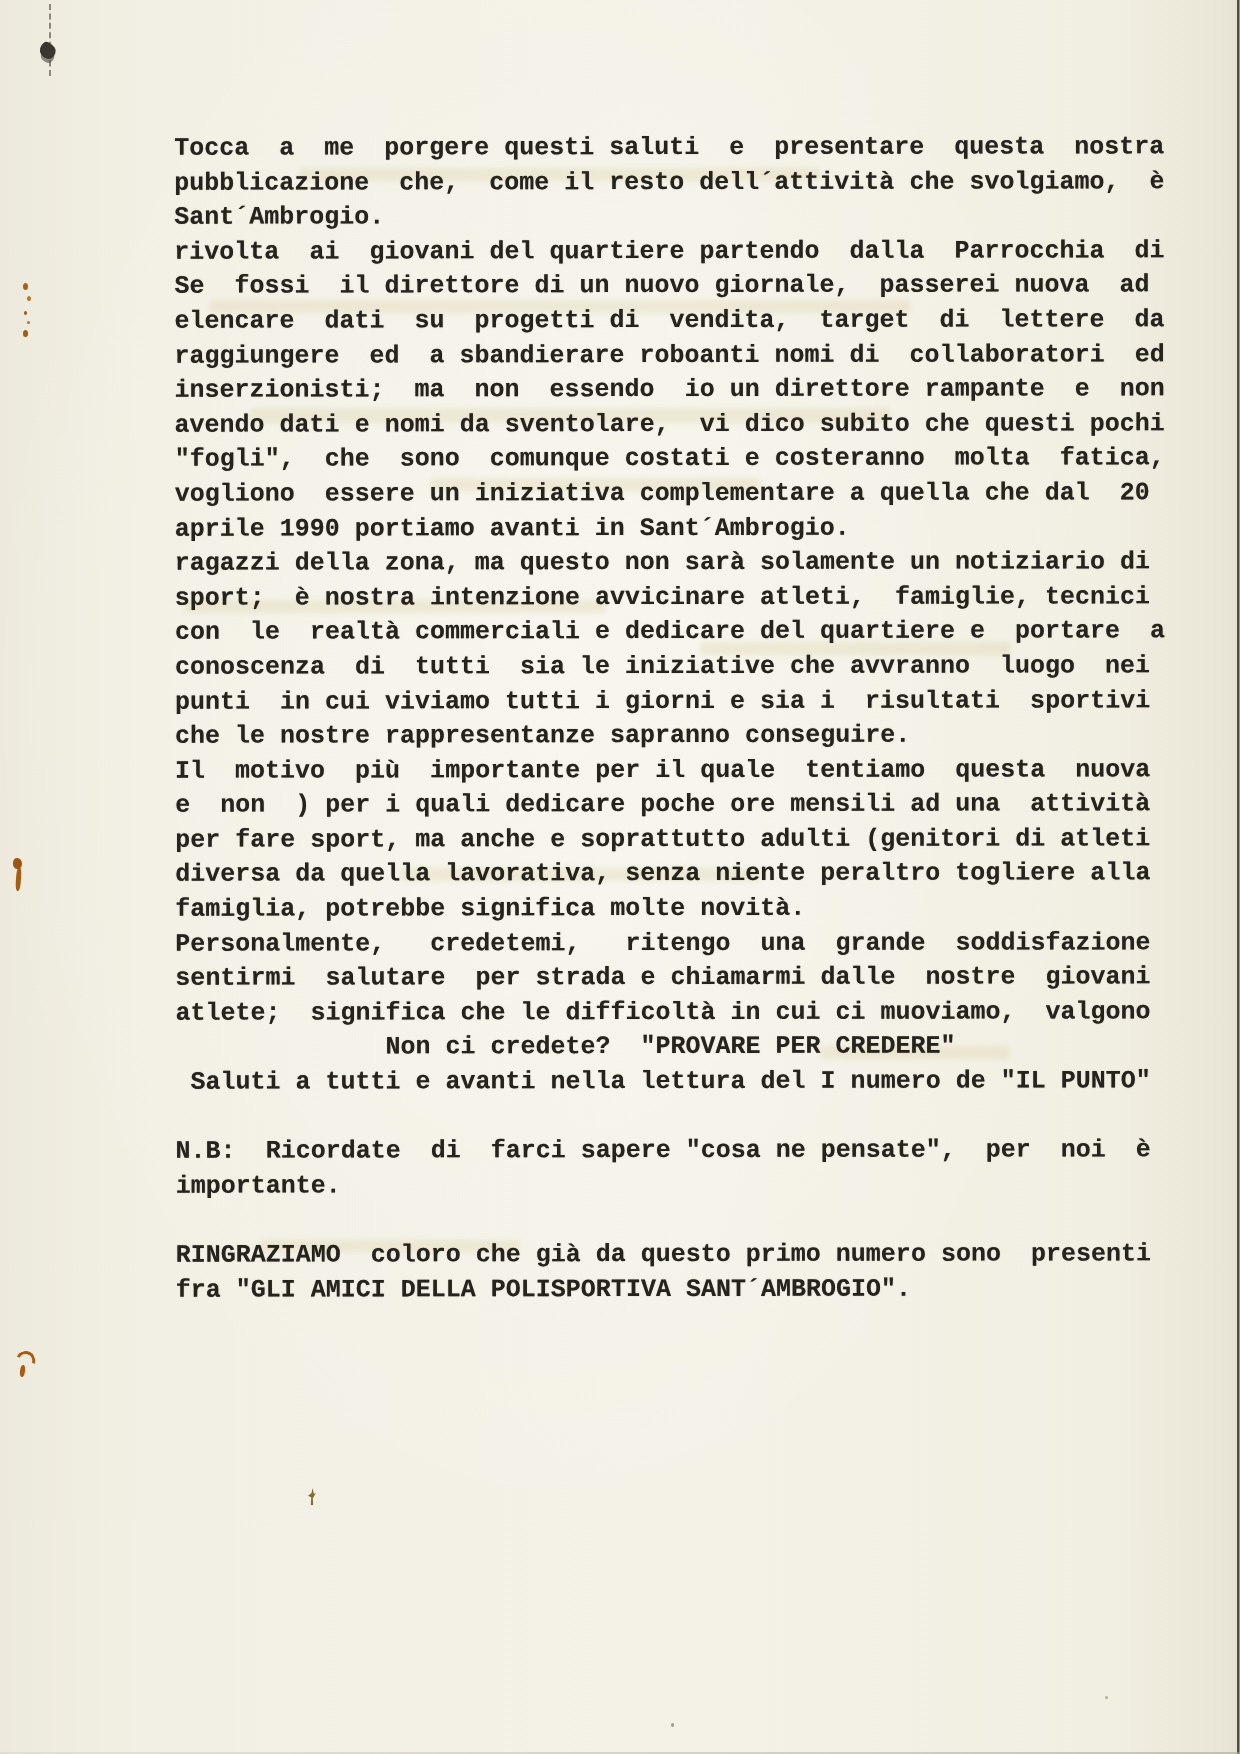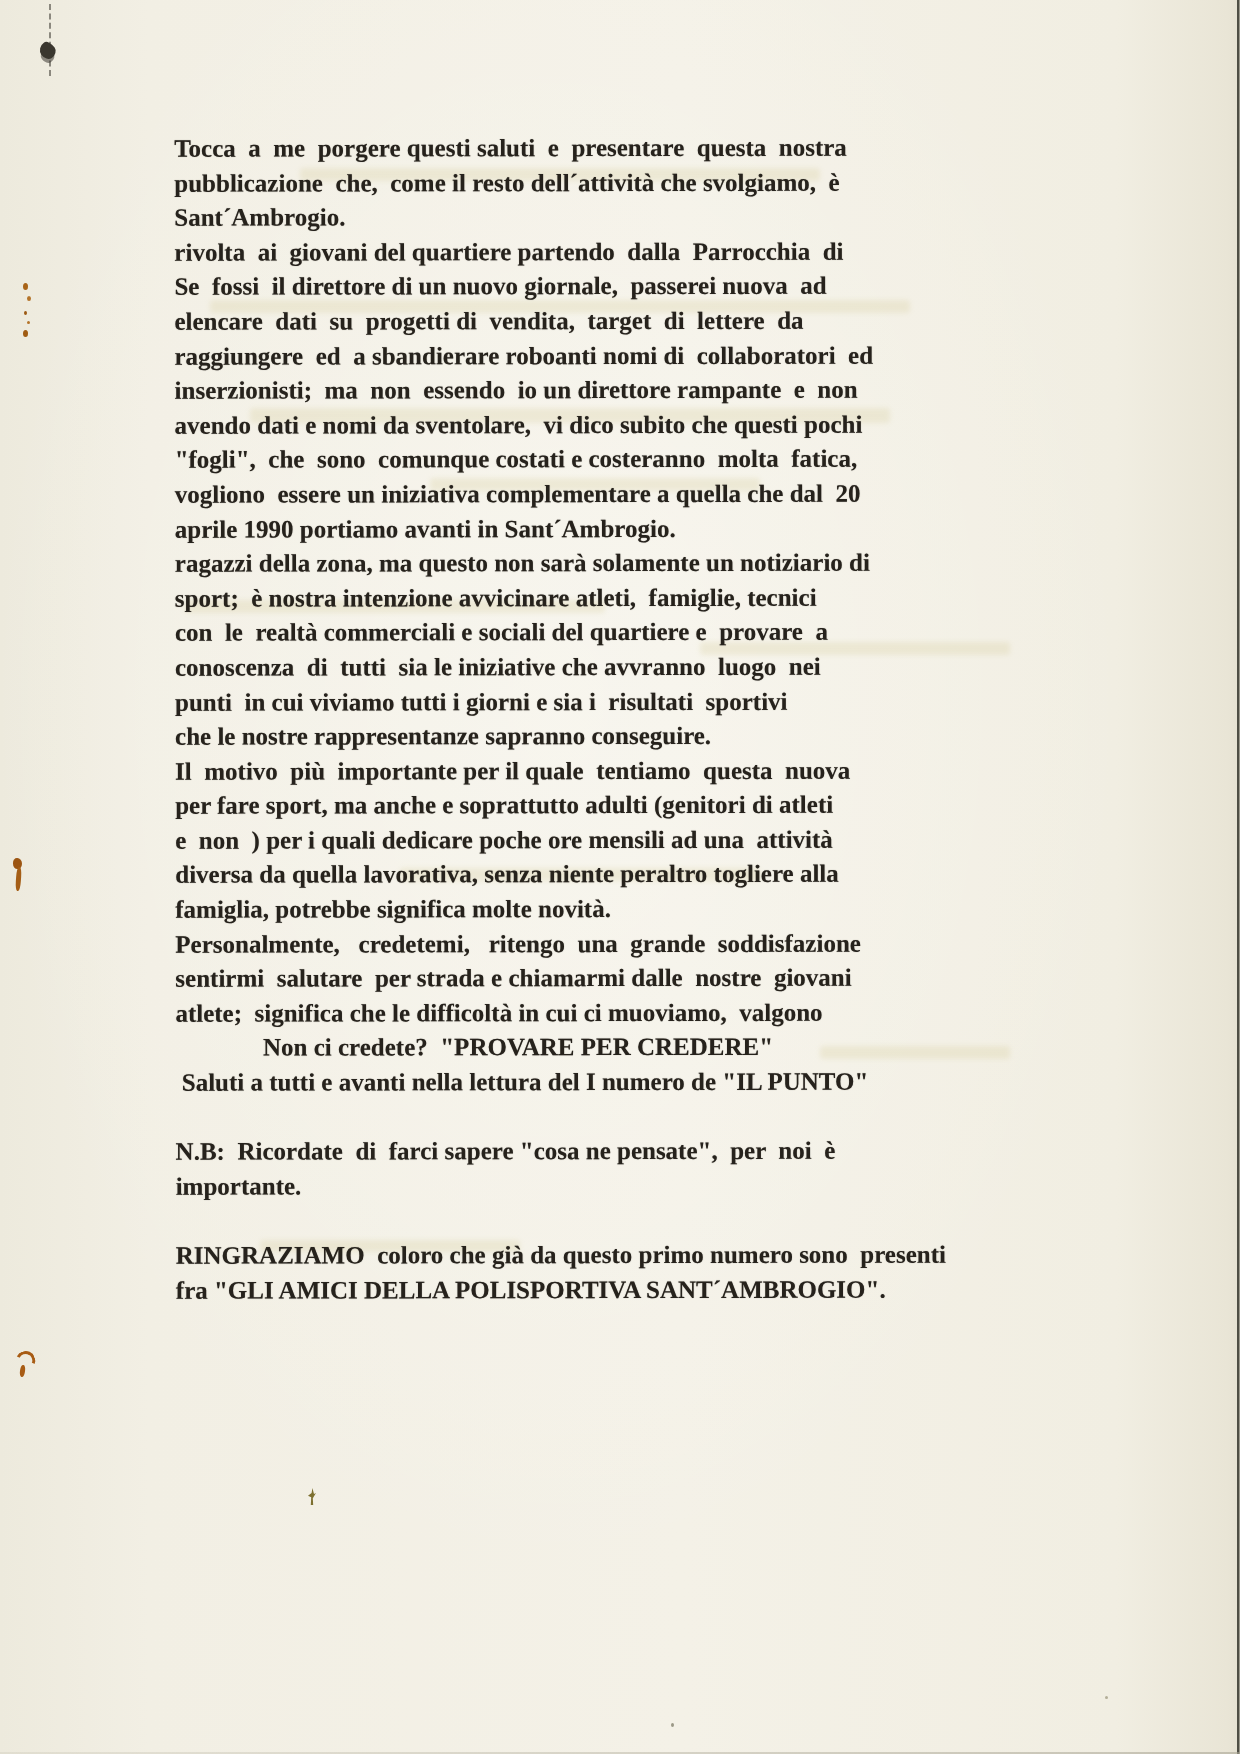--- a/index.html
+++ b/index.html
@@ -9,21 +9,21 @@
     height: 1754px;
     overflow: hidden;
   }
   .page {
     position: relative;
     width: 1240px;
     height: 1754px;
     background:
       radial-gradient(ellipse at 45% 40%, rgba(255,255,252,0.35), rgba(255,255,252,0) 60%),
       linear-gradient(90deg, #edeadd 0%, #f2efe4 12%, #f4f1e7 55%, #f1eee2 90%, #e9e5d6 99%, #e4e0d1 100%);
-    font-family: Liberation Serif, serif;
+    font-family: Liberation Mono, monospace;
   }
   
   .scan-edge-right {
     position: absolute;
     top: 0;
     right: 1px;
     width: 2px;
     height: 1754px;
     background: #4e4e44;
   }
@@ -153,27 +153,27 @@
     <div class="line">Se  fossi  il direttore di un nuovo giornale,  passerei nuova  ad</div>
     <div class="line">elencare  dati  su  progetti di  vendita,  target  di  lettere  da</div>
     <div class="line">raggiungere  ed  a sbandierare roboanti nomi di  collaboratori  ed</div>
     <div class="line">inserzionisti;  ma  non  essendo  io un direttore rampante  e  non</div>
     <div class="line">avendo dati e nomi da sventolare,  vi dico subito che questi pochi</div>
     <div class="line">"fogli",  che  sono  comunque costati e costeranno  molta  fatica,</div>
     <div class="line">vogliono  essere un iniziativa complementare a quella che dal  20</div>
     <div class="line">aprile 1990 portiamo avanti in Sant´Ambrogio.</div>
     <div class="line">ragazzi della zona, ma questo non sarà solamente un notiziario di</div>
     <div class="line">sport;  è nostra intenzione avvicinare atleti,  famiglie, tecnici</div>
-    <div class="line">con  le  realtà commerciali e sociali del quartiere e  provare  a</div>
+    <div class="line">con  le  realtà commerciali e dedicare del quartiere e  portare  a</div>
     <div class="line">conoscenza  di  tutti  sia le iniziative che avvranno  luogo  nei</div>
     <div class="line">punti  in cui viviamo tutti i giorni e sia i  risultati  sportivi</div>
     <div class="line">che le nostre rappresentanze sapranno conseguire.</div>
     <div class="line">Il  motivo  più  importante per il quale  tentiamo  questa  nuova</div>
+    <div class="line">e  non  ) per i quali dedicare poche ore mensili ad una  attività</div>
     <div class="line">per fare sport, ma anche e soprattutto adulti (genitori di atleti</div>
-    <div class="line">e  non  ) per i quali dedicare poche ore mensili ad una  attività</div>
     <div class="line">diversa da quella lavorativa, senza niente peraltro togliere alla</div>
     <div class="line">famiglia, potrebbe significa molte novità.</div>
     <div class="line">Personalmente,   credetemi,   ritengo  una  grande  soddisfazione</div>
     <div class="line">sentirmi  salutare  per strada e chiamarmi dalle  nostre  giovani</div>
     <div class="line">atlete;  significa che le difficoltà in cui ci muoviamo,  valgono</div>
     <div class="line">              Non ci credete?  "PROVARE PER CREDERE"</div>
     <div class="line"> Saluti a tutti e avanti nella lettura del I numero de "IL PUNTO"</div>
     <div class="line"></div>
     <div class="line">N.B:  Ricordate  di  farci sapere "cosa ne pensate",  per  noi  è</div>
     <div class="line">importante.</div>

